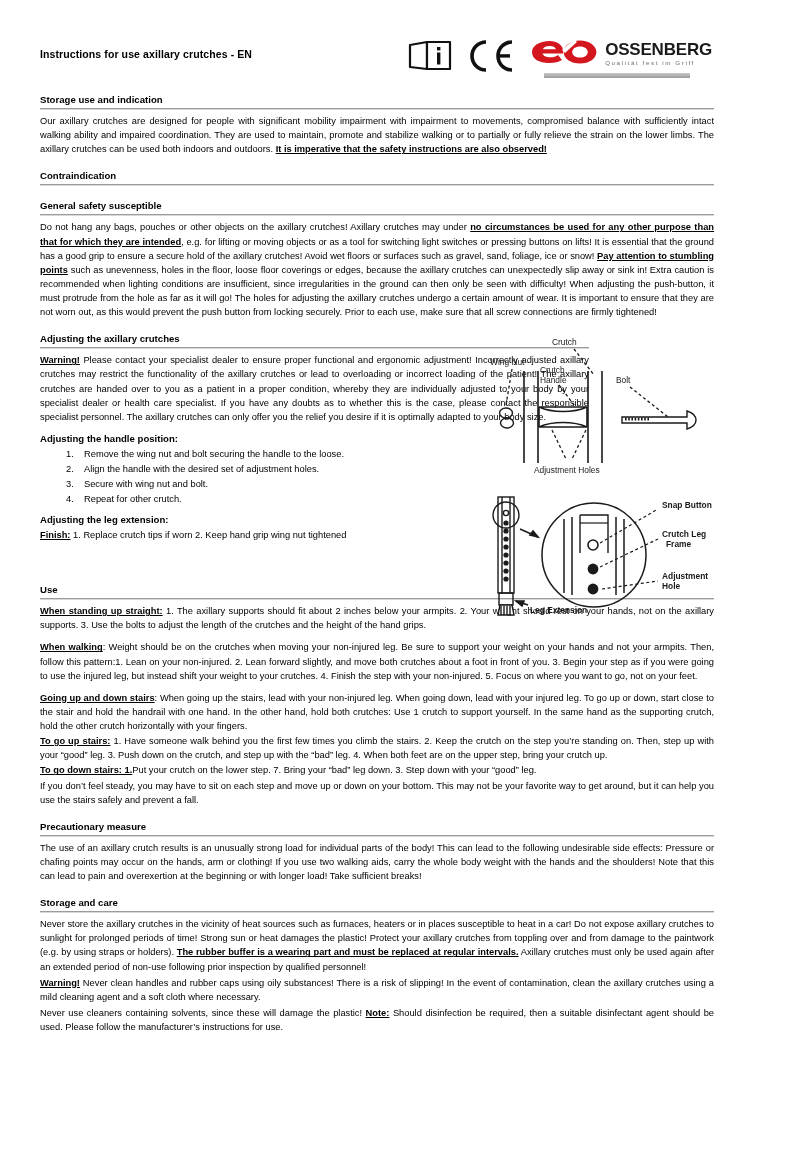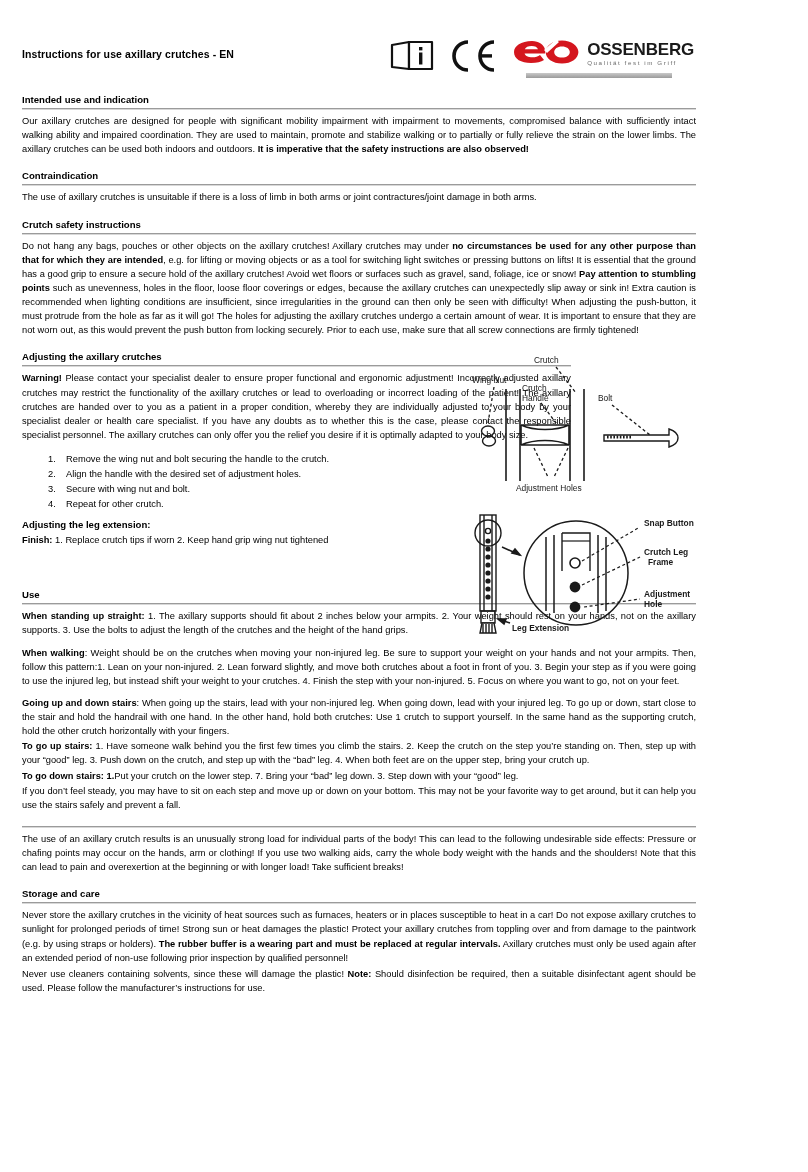--- a/index.html
+++ b/index.html
@@ -13,20 +13,21 @@
     font-family: "Liberation Sans", sans-serif;
     color: #000000;
     -webkit-font-smoothing: antialiased;
   }
   .page {
     position: relative;
     width: 716px;
     height: 1172px;
     box-sizing: border-box;
     padding: 38px 20px 0 22px;
+    margin-left: 18px;
   }
 
   
   .doc-header {
     display: flex;
     align-items: flex-start;
     justify-content: space-between;
     height: 42px;
   }
   .doc-title {
@@ -93,21 +94,21 @@
     height: 0;
     margin: 0 0 4px 0;
   }
   p, .para {
     font-size: 9.3px;
     line-height: 1.52;
     text-align: justify;
     margin: 0 0 2px 0;
   }
   .para.left { text-align: left; }
-  b, .b { font-weight: bold; }
+  b, .b { font-weight: bold; text-decoration: underline; }
   .gap { height: 7px; }
 
   
   .adjust-wrap { position: relative; }
   .adjust-text { width: 549px; }
   .figures {
     position: absolute;
     top: -2px;
     right: 0;
     width: 232px;
@@ -175,49 +176,49 @@
             <span class="logo-name">OSSENBERG</span>
             <span class="logo-tag">Qualität fest im Griff</span>
           </span>
         </span>
         <span class="logo-bar"></span>
       </span>
     </div>
   </div>
 
   <div class="section">
-    <div class="sec-head">Intended use and indication</div>
+    <div class="sec-head">Storage use and indication</div>
     <hr class="rule">
     <p class="para"><span>Our axillary crutches are designed for people with significant mobility impairment with impairment to movements, compromised balance with sufficiently intact walking ability and impaired coordination. They are used to maintain, promote and stabilize walking or to partially or fully relieve the strain on the lower limbs. The axillary crutches can be used both indoors and outdoors. </span><b>It is imperative that the safety instructions are also observed!</b></p>
   </div>
 
   <div class="section">
     <div class="sec-head">Contraindication</div>
     <hr class="rule">
-    <p class="para left">The use of axillary crutches is unsuitable if there is a loss of limb in both arms or joint contractures/joint damage in both arms.</p>
-  </div>
-
-  <div class="section">
-    <div class="sec-head">Crutch safety instructions</div>
+  </div>
+
+  <div class="section">
+    <div class="sec-head">General safety susceptible</div>
     <hr class="rule">
     <p class="para"><span>Do not hang any bags, pouches or other objects on the axillary crutches! Axillary crutches may under </span><b>no circumstances be used for any other purpose than that for which they are intended</b><span>, e.g. for lifting or moving objects or as a tool for switching light switches or pressing buttons on lifts! It is essential that the ground has a good grip to ensure a secure hold of the axillary crutches! Avoid wet floors or surfaces such as gravel, sand, foliage, ice or snow! </span><b>Pay attention to stumbling points</b><span> such as unevenness, holes in the floor, loose floor coverings or edges, because the axillary crutches can unexpectedly slip away or sink in! Extra caution is recommended when lighting conditions are insufficient, since irregularities in the ground can then only be seen with difficulty! When adjusting the push-button, it must protrude from the hole as far as it will go! The holes for adjusting the axillary crutches undergo a certain amount of wear. It is important to ensure that they are not worn out, as this would prevent the push button from locking securely. Prior to each use, make sure that all screw connections are firmly tightened!</span></p>
   </div>
 
   <div class="section adjust-wrap">
     <div class="adjust-text">
       <div class="sec-head">Adjusting the axillary crutches</div>
       <hr class="rule">
       <p class="para"><b>Warning!</b><span> Please contact your specialist dealer to ensure proper functional and ergonomic adjustment! Incorrectly adjusted axillary crutches may restrict the functionality of the axillary crutches or lead to overloading or incorrect loading of the patient! The axillary crutches are handed over to you as a patient in a proper condition, whereby they are individually adjusted to your body by your specialist dealer or health care specialist. If you have any doubts as to whether this is the case, please contact the responsible specialist personnel. The axillary crutches can only offer you the relief you desire if it is optimally adapted to your body size.</span></p>
 
       <div class="gap"></div>
 
+      <div class="sec-head">Adjusting  the handle position:</div>
       <ul class="steps">
         <li>
             <span class="num">1.</span>
-            <span>Remove the wing nut and bolt securing the handle to the crutch.</span>
+            <span>Remove the wing nut and bolt securing the handle to the loose.</span>
           </li>
         <li>
             <span class="num">2.</span>
             <span>Align the handle with the desired set of adjustment holes.</span>
           </li>
         <li>
             <span class="num">3.</span>
             <span>Secure with wing nut and bolt.</span>
           </li>
         <li>
@@ -351,24 +352,26 @@
     <p class="para"><b>When walking</b><span>: Weight should be on the crutches when moving your non-injured leg. Be sure to support your weight on your hands and not your armpits. Then, follow this pattern:1. Lean on your non-injured. 2. Lean forward slightly, and move both crutches about a foot in front of you. 3. Begin your step as if you were going to use the injured leg, but instead shift your weight to your crutches. 4. Finish the step with your non-injured. 5. Focus on where you want to go, not on your feet.</span></p>
     <div class="gap"></div>
 
     <p class="para"><b>Going up and down stairs</b><span>: When going up the stairs, lead with your non-injured leg. When going down, lead with your injured leg. To go up or down, start close to the stair and hold the handrail with one hand. In the other hand, hold both crutches: Use 1 crutch to support yourself. In the same hand as the supporting crutch, hold the other crutch horizontally with your fingers.</span></p>
     <p class="para"><b>To go up stairs:</b><span> 1. Have someone walk behind you the first few times you climb the stairs. 2. Keep the crutch on the step you’re standing on.  Then, step up with your “good” leg. 3. Push down on the crutch, and step up with the “bad” leg. 4. When both feet are on the upper step, bring your crutch up.</span></p>
     <p class="para left"><b>To go down stairs: 1.</b><span>Put your crutch on the lower step.  7. Bring your “bad” leg down. 3. Step down with your “good” leg.</span></p>
     <p class="para">If you don’t feel steady, you may have to sit on each step and move up or down on your bottom. This may not be your favorite way to get around, but it can help you use the stairs safely and prevent a fall.</p>
   </div>
 
   <div class="section">
+    <div class="sec-head">Precautionary measure</div>
     <hr class="rule">
     <p class="para">The use of an axillary crutch results is an unusually strong load for individual parts of the body! This can lead to the following undesirable side effects: Pressure or chafing points may occur on the hands, arm or clothing! If you use two walking aids, carry the whole body weight with the hands and the shoulders! Note that this can lead to pain and overexertion at the beginning or with longer load! Take sufficient breaks!</p>
   </div>
 
   <div class="section">
     <div class="sec-head">Storage and care</div>
     <hr class="rule">
     <p class="para"><span>Never store the axillary crutches in the vicinity of heat sources such as furnaces, heaters or in places susceptible to heat in a car! Do not expose axillary crutches to sunlight for prolonged periods of time! Strong sun or heat damages the plastic! Protect your axillary crutches from toppling over and from damage to the paintwork (e.g. by using straps or holders). </span><b>The rubber buffer is a wearing part and must be replaced at regular intervals.</b><span> Axillary crutches must only be used again after an extended period of non-use following prior inspection by qualified personnel!</span></p>
+    <p class="para"><b>Warning!</b><span> Never clean handles and rubber caps using oily substances! There is a risk of slipping! In the event of contamination, clean the axillary crutches using a mild cleaning agent and a soft cloth where necessary.</span></p>
     <p class="para"><span>Never use cleaners containing solvents, since these will damage the plastic! </span><b>Note:</b><span> Should disinfection be required, then a suitable disinfectant agent should be used. Please follow the manufacturer’s instructions for use.</span></p>
   </div>
 
 </div>
 
 </body></html>

